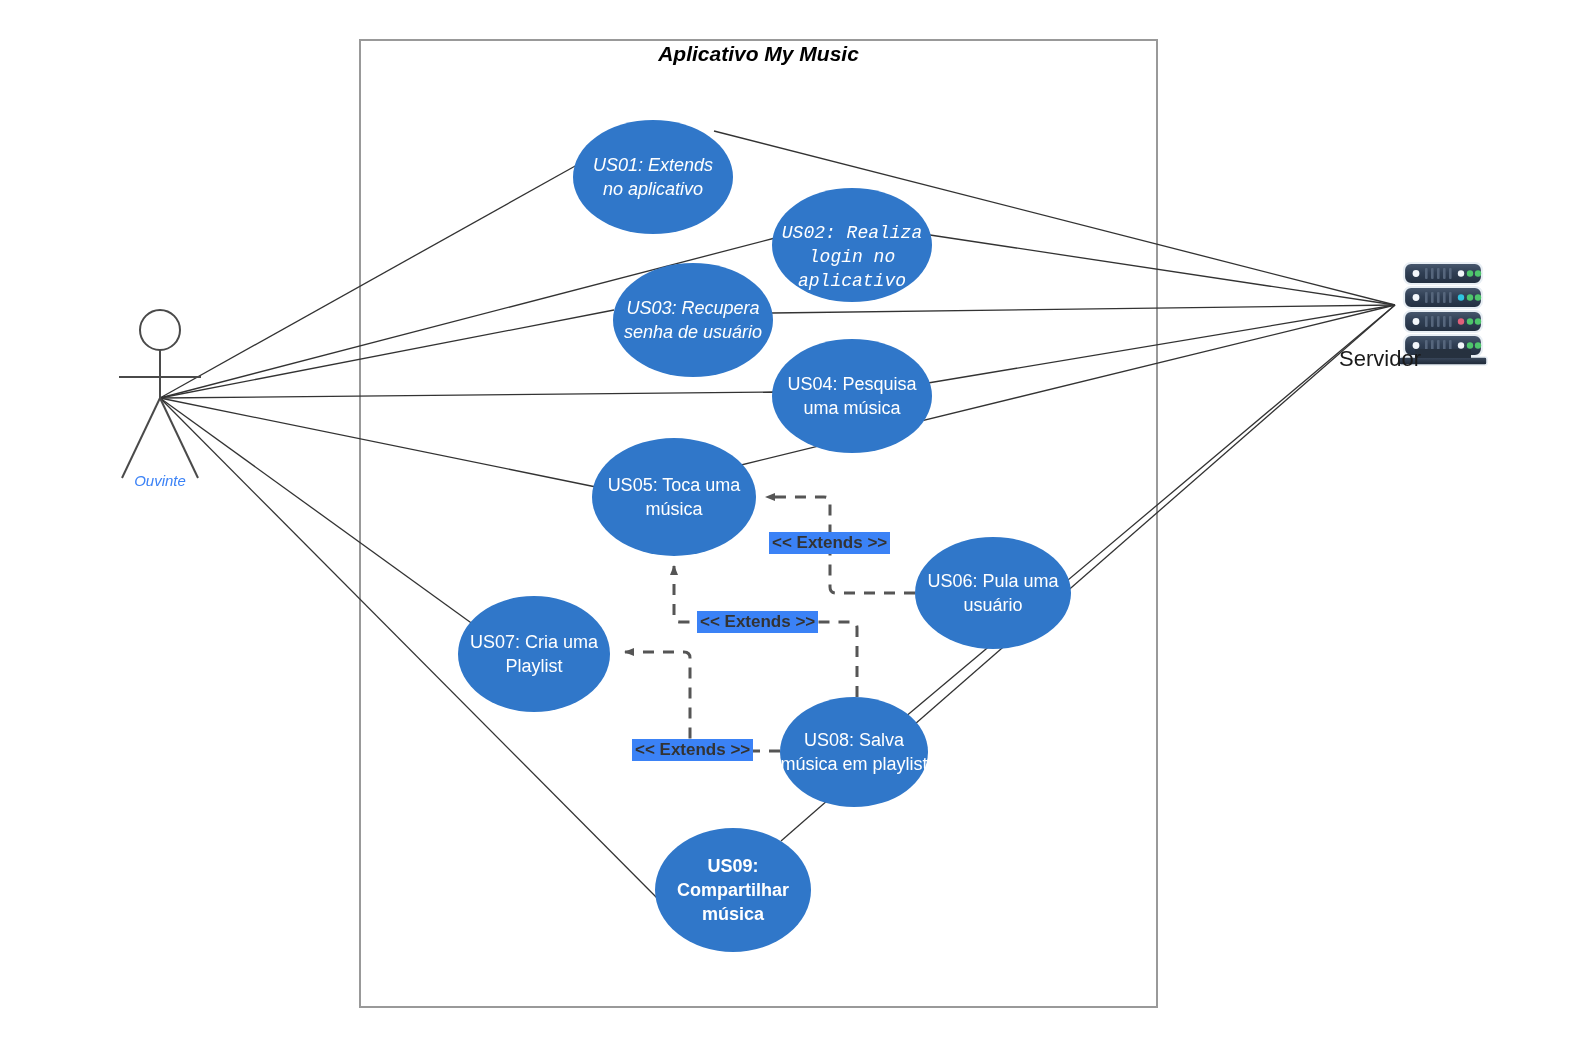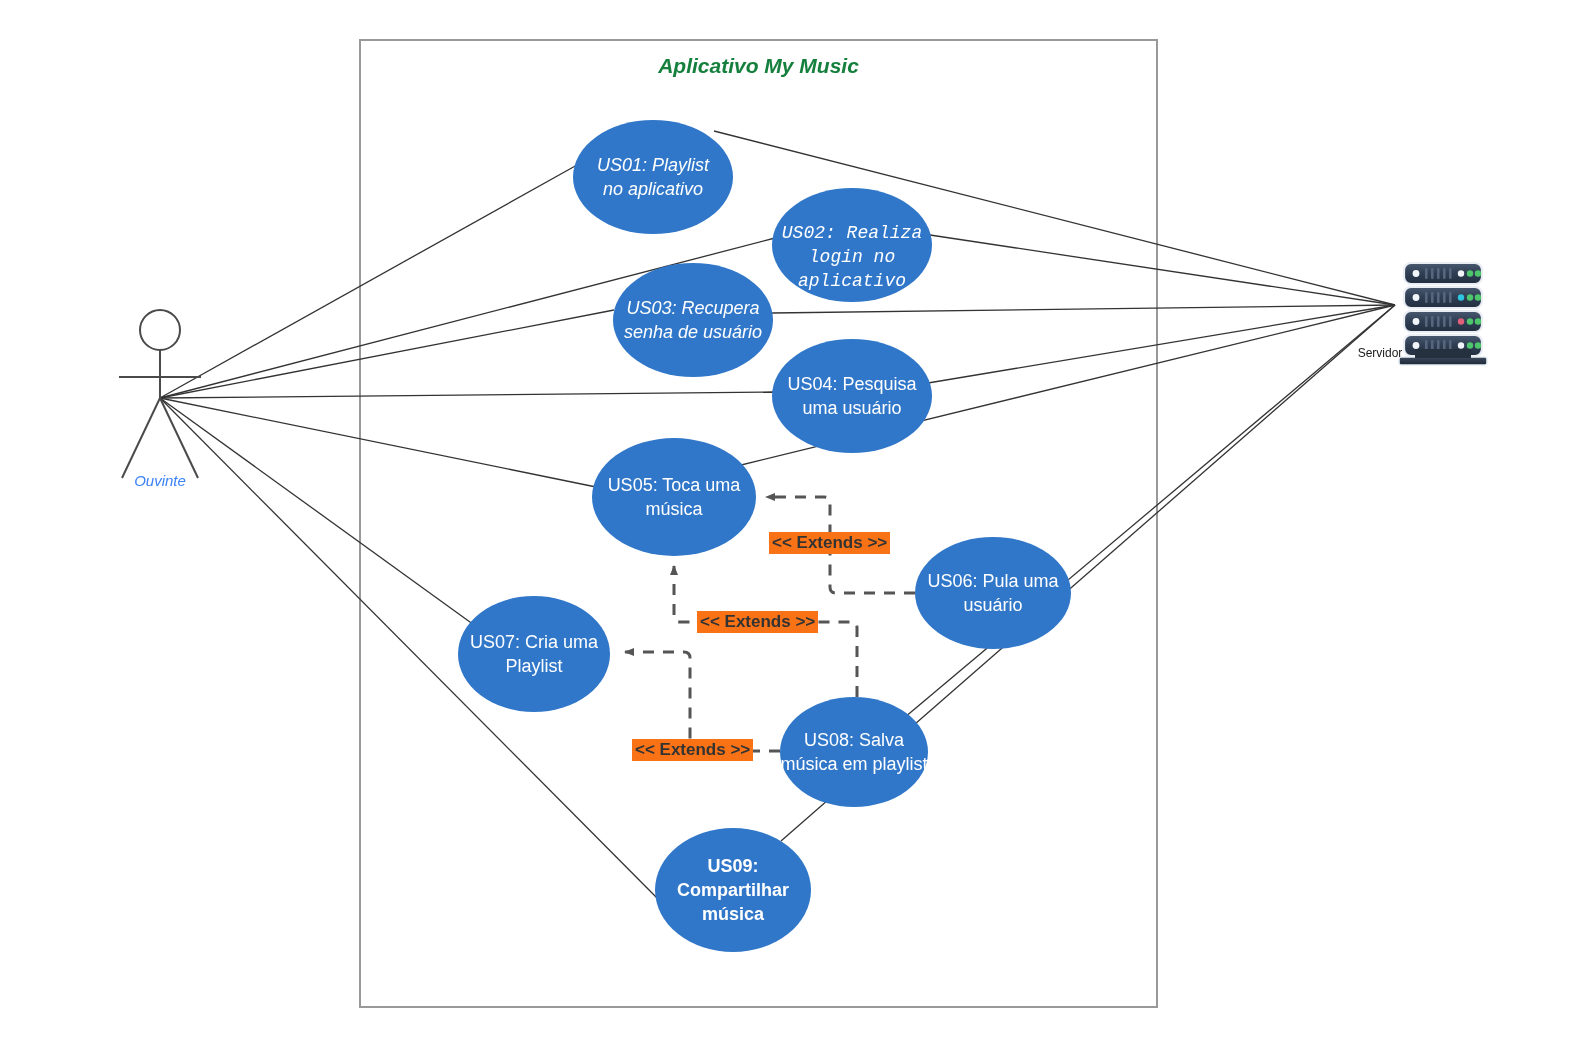--- a/index.html
+++ b/index.html
@@ -22,57 +22,56 @@
   }
   .sys-title {
     position: absolute;
     left: 360px;
     top: 42px;
     width: 797px;
     text-align: center;
     font-size: 21px;
     font-weight: bold;
     font-style: italic;
-    color: #15803d;
+    color: #000000;
     font-family: "Liberation Sans", sans-serif;
     pointer-events: none;
-    margin-top: 12px;
   }
   .uc-label {
     position: absolute;
     color: #ffffff;
     font-size: 18px;
     line-height: 24px;
     text-align: center;
     font-family: "Liberation Sans", sans-serif;
     pointer-events: none;
     white-space: pre-line;
   }
   .uc-label.italic { font-style: italic; }
   .ext-label {
     position: absolute;
     font-size: 17px;
     font-weight: bold;
     color: #333333;
     font-family: "Liberation Sans", sans-serif;
-    background: #f97316;
+    background: #3b82f6;
     padding: 1px 3px;
     white-space: nowrap;
   }
   .actor-label {
     position: absolute;
     font-size: 15px;
     font-style: italic;
     color: #3b82f6;
     text-align: center;
     font-family: "Liberation Sans", sans-serif;
   }
   .server-label {
     position: absolute;
-    font-size: 12px;
+    font-size: 22px;
     color: #1a1a1a;
     text-align: center;
     font-family: "Liberation Sans", sans-serif;
   }
 </style>
 </head>
 <body>
 
 <svg id="canvas" viewBox="0 0 1582 1060">
   <defs>
@@ -202,28 +201,28 @@
 
     <g>
       <rect x="1399" y="357" width="88" height="8" rx="2" fill="url(#baseGrad)" stroke="#e8eef4" stroke-width="1.6"></rect>
       <rect x="1415" y="349" width="56" height="9" fill="#26313f"></rect>
     </g>
   </g>
 </svg>
 
 <div class="sys-title">Aplicativo My Music</div>
 
-<div class="uc-label italic" style="left:563px;  top:153px;  width:180px;">US01: Playlist
+<div class="uc-label italic" style="left:563px;  top:153px;  width:180px;">US01: Extends
 no aplicativo</div>
 <div class="uc-label italic" style="left:758px;  top:221px;  width:188px;font-family:Liberation Mono, monospace;">US02: Realiza
 login no aplicativo</div>
 <div class="uc-label italic" style="left:601px;  top:296px;  width:184px;">US03: Recupera
 senha de usuário</div>
 <div class="uc-label" style="left:762px;  top:372px;  width:180px;">US04: Pesquisa
-uma usuário</div>
+uma música</div>
 <div class="uc-label" style="left:584px;  top:473px;  width:180px;">US05: Toca uma
 música</div>
 <div class="uc-label" style="left:903px;  top:569px;  width:180px;">US06: Pula uma
 usuário</div>
 <div class="uc-label" style="left:446px;  top:630px;  width:176px;">US07: Cria uma
 Playlist</div>
 <div class="uc-label" style="left:762px;  top:728px;  width:184px;">US08: Salva
 música em playlist</div>
 <div class="uc-label" style="left:655px;  top:854px;  width:156px;font-weight:bold;">US09:
 Compartilhar

